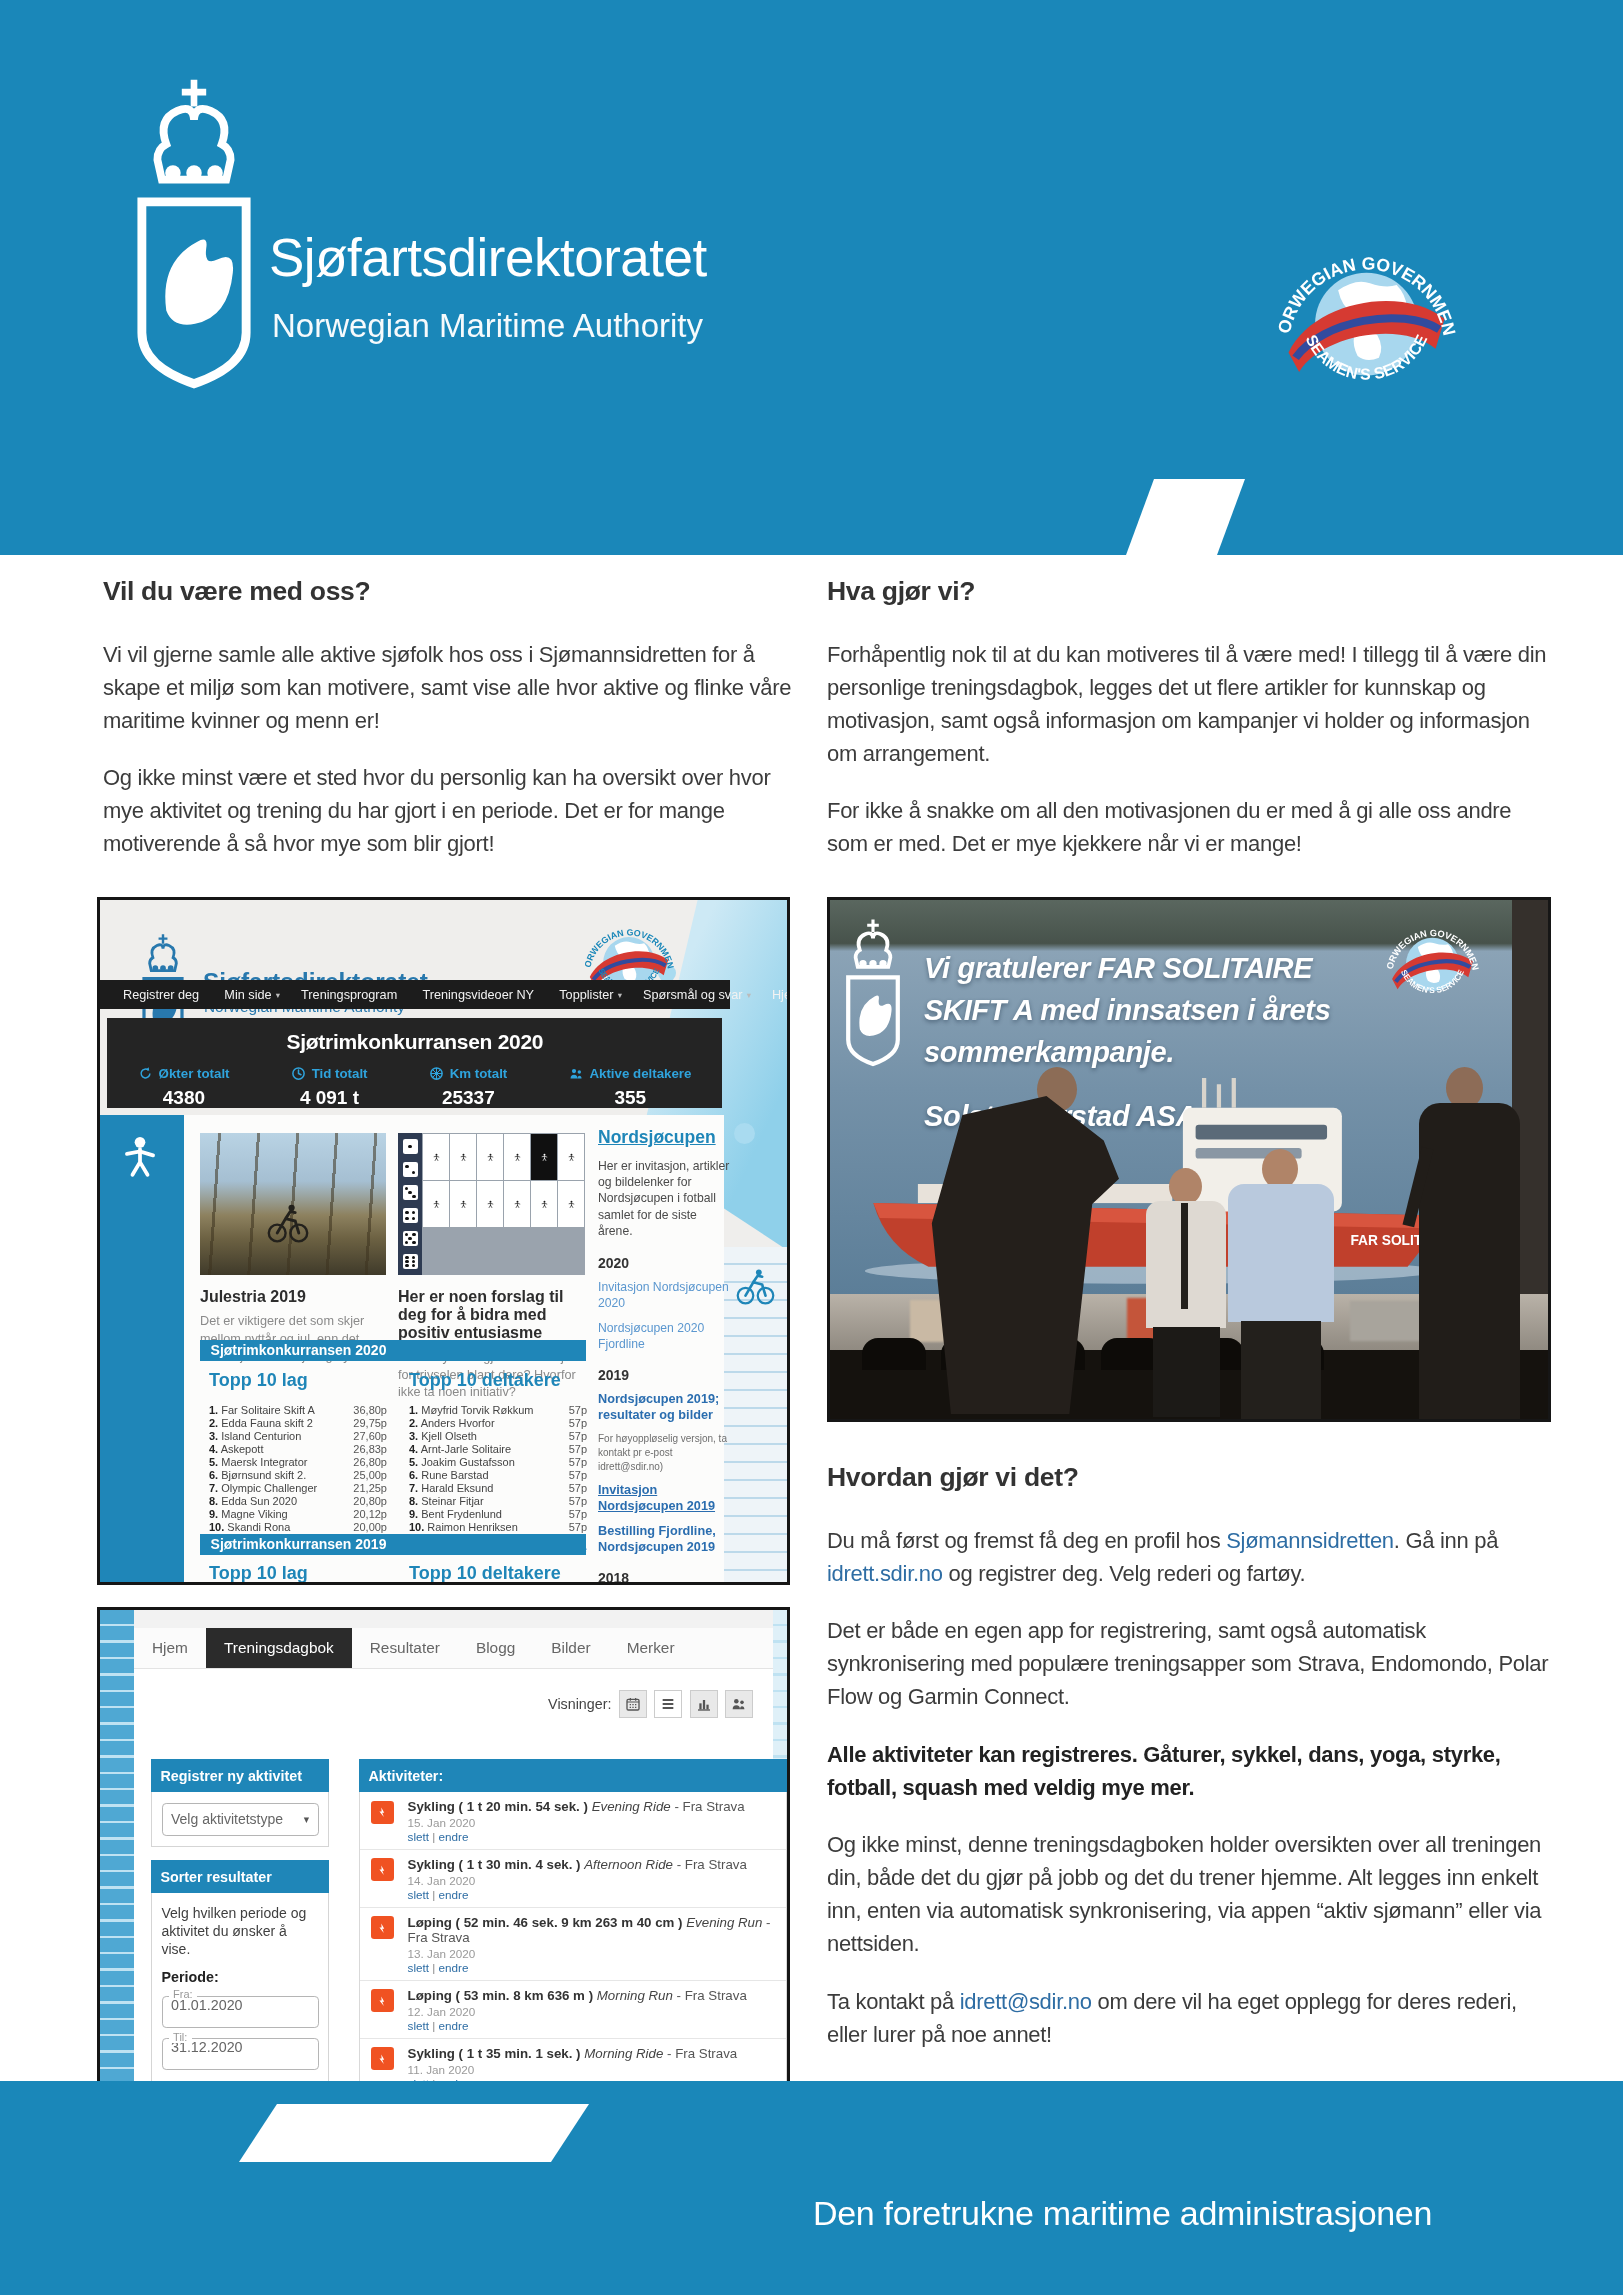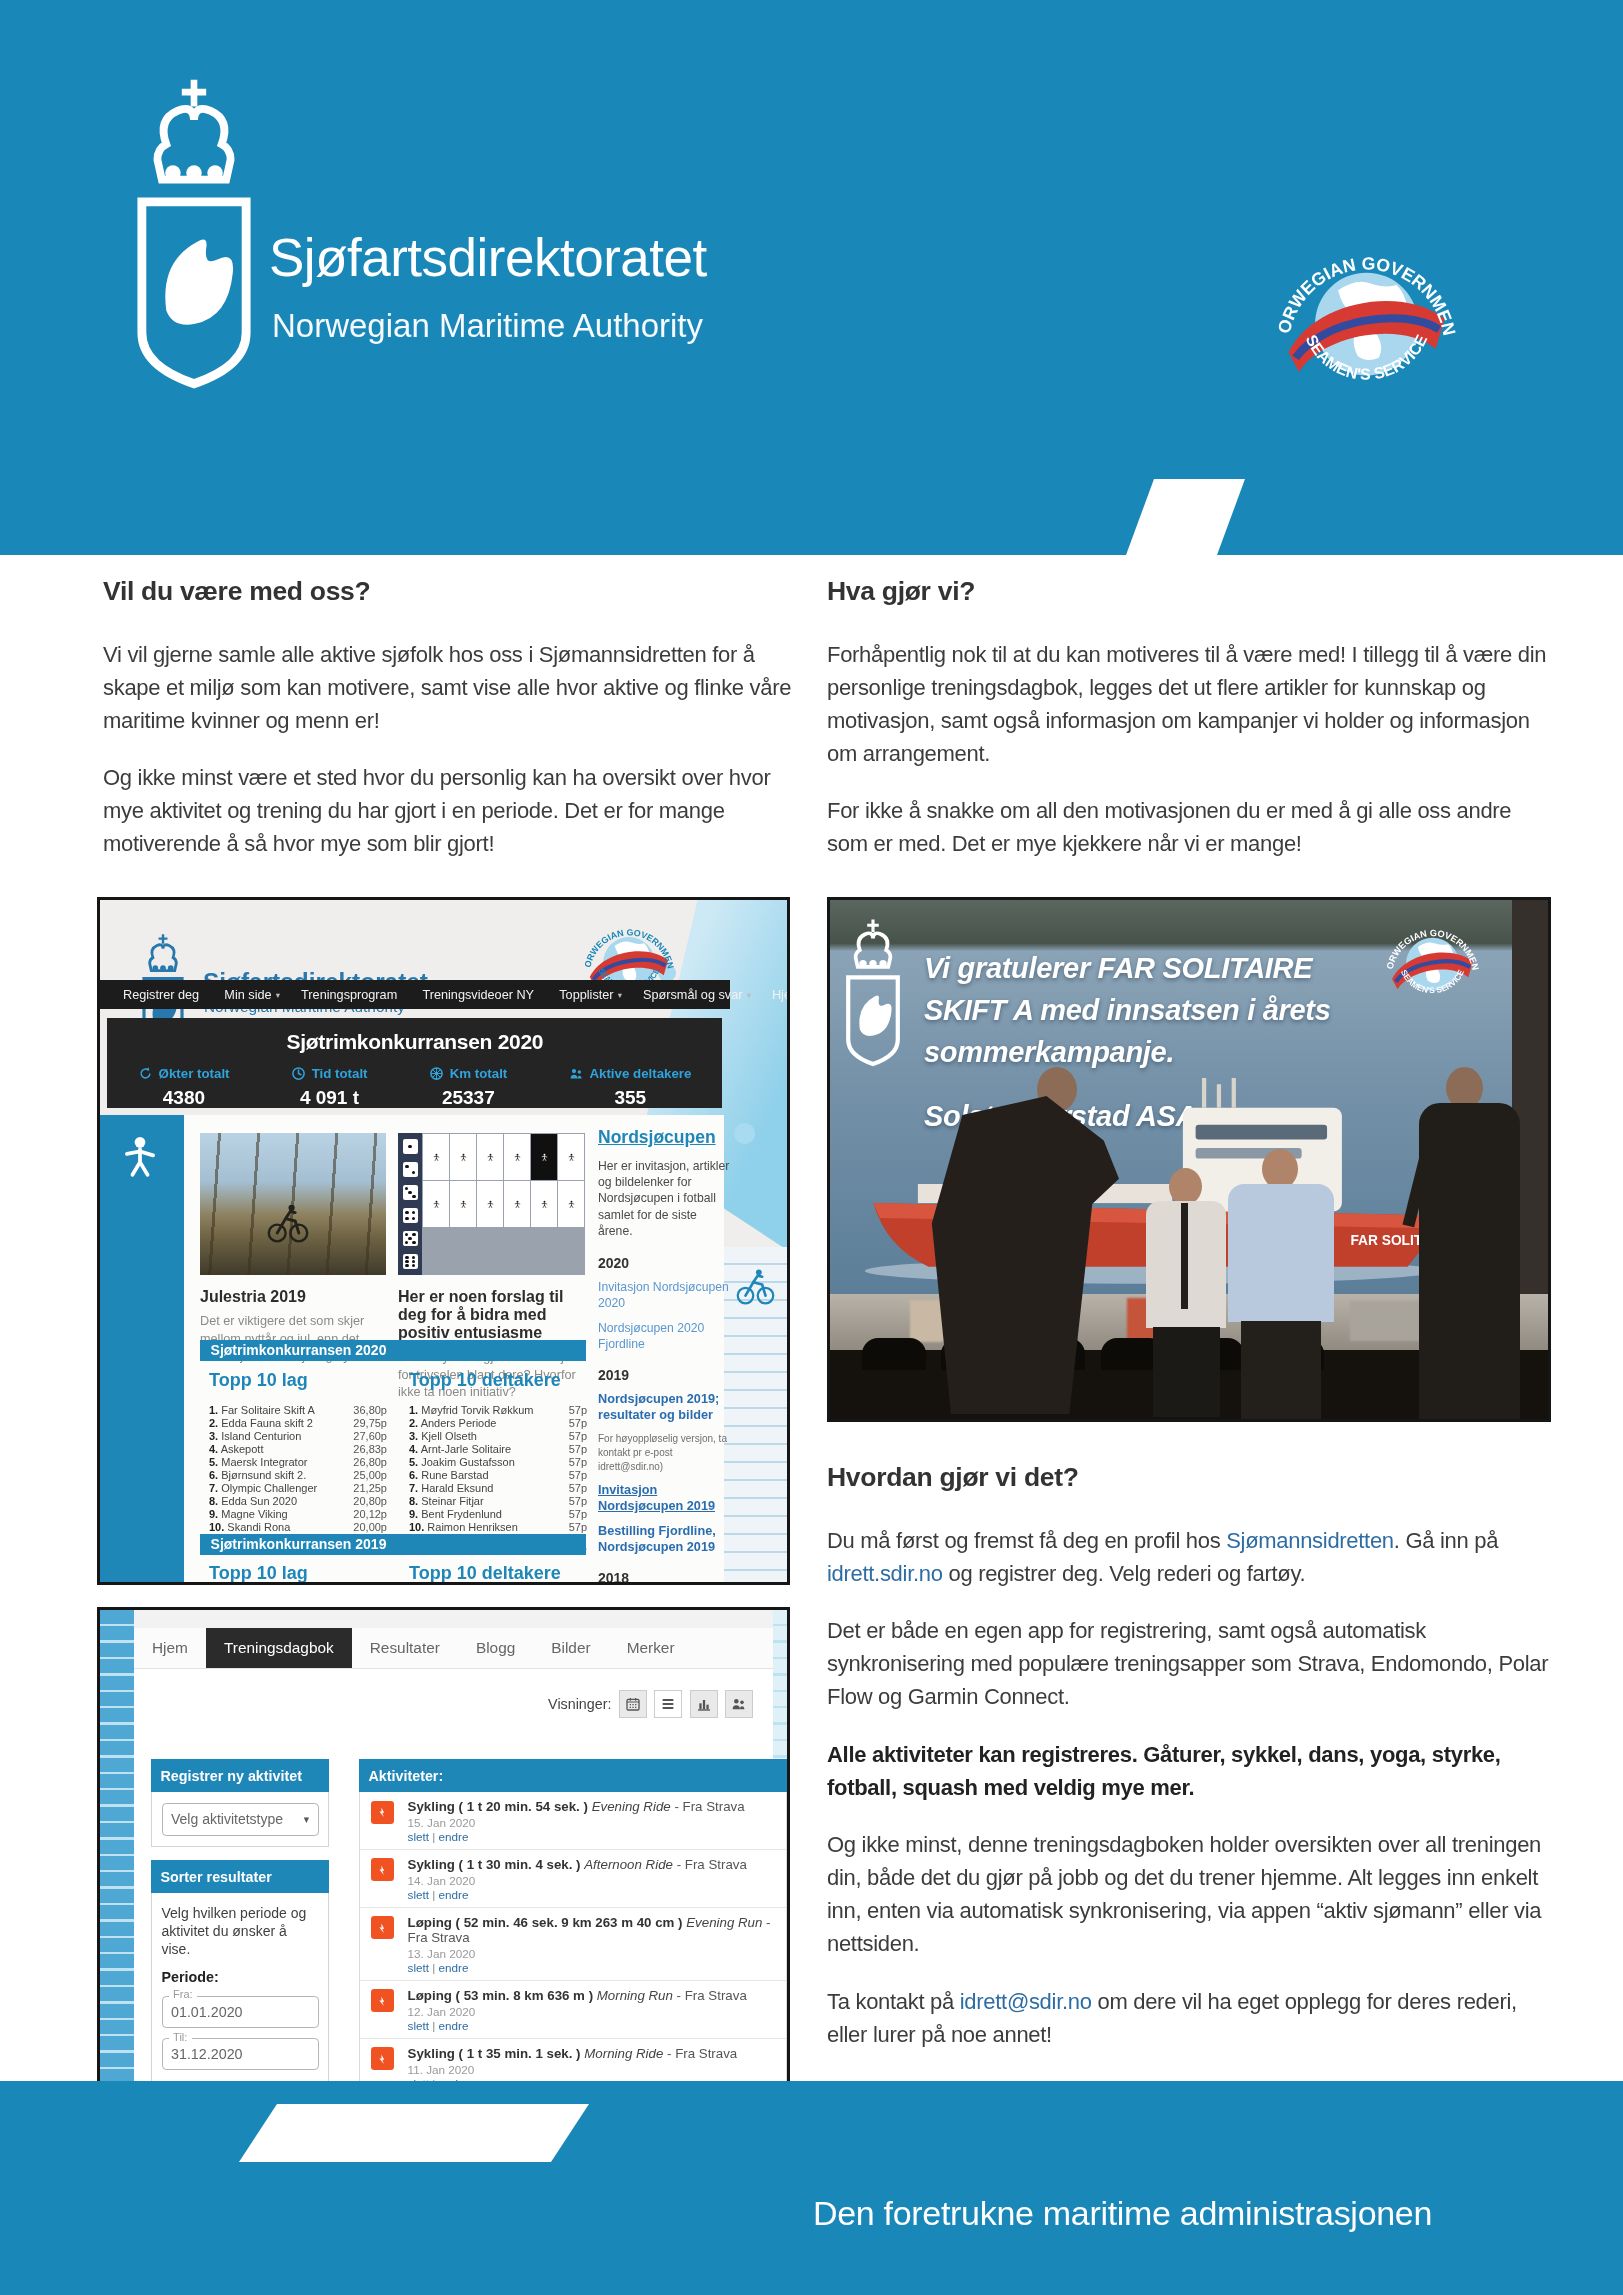--- a/index.html
+++ b/index.html
@@ -141,21 +141,21 @@
   .ph2{background:#1f86b8;color:#fff;font-weight:bold;font-size:14.3px;padding:8.5px 9.5px}
   .pb{border:1.1px solid #d5d5d5;border-top:none;background:#fff;padding:10.6px 9.5px}
   .panelL{position:absolute;left:51px;top:149px;width:178px}
   .panelS{position:absolute;left:51px;top:250px;width:178px}
   .sel{border:1.1px solid #b5b5b5;border-radius:4.2px;height:31px;display:flex;align-items:center;
      justify-content:space-between;padding:0 8.5px;color:#666;font-size:14px;overflow:hidden;white-space:nowrap}
   .sel .caret{color:#555;font-size:10.6px;margin-left:4.2px}
   .s-intro{font-size:14px;color:#3f3f3f;line-height:18px}
   .flab{font-weight:bold;font-size:14.3px;color:#222;margin:11.7px 0 2.1px 0}
   .fld{position:relative;border:1.1px solid #b5b5b5;border-radius:4.2px;height:30px;margin-top:10.6px;
-     display:flex;align-items:center;padding:0 8.5px;font-size:14.3px;color:#666}
+     display:flex;padding:0 8.5px;font-size:14.3px;color:#666}
   .fld .tag{position:absolute;left:6.4px;top:-8.5px;background:#fff;padding:0 4.2px;font-size:11px;color:#999}
   .panelA{position:absolute;left:259px;top:149px;width:428px}
   .alist{border:1.1px solid #d9d9d9;border-top:none;background:#fff}
   .arow{padding:7px 10.6px 5.8px 10.6px;border-bottom:1.1px solid #e6e6e6;position:relative}
   .aicon{position:absolute;left:10.6px;top:8.5px;width:23px;height:23px;background:#f05222;border-radius:3.2px;
      display:flex;align-items:center;justify-content:center}
   .aicon svg{width:12.7px;height:12.7px}
   .atitle{margin-left:37px;font-size:13.3px;color:#333}
   .atitle .nm{font-style:italic;color:#444}
   .atitle .src{color:#555}
@@ -582,21 +582,21 @@
       <div class="tcol">
         <h5>Topp 10 deltakere</h5>
         <div>
 
             <div class="trow">
               <span class="tn"><b>1.</b> <span>Møyfrid Torvik Røkkum</span></span>
               <span class="tp">57p</span>
             </div>
 
             <div class="trow">
-              <span class="tn"><b>2.</b> <span>Anders Periode</span></span>
+              <span class="tn"><b>2.</b> <span>Anders Hvorfor</span></span>
               <span class="tp">57p</span>
             </div>
 
             <div class="trow">
               <span class="tn"><b>3.</b> <span>Kjell Olseth</span></span>
               <span class="tp">57p</span>
             </div>
 
             <div class="trow">
               <span class="tn"><b>4.</b> <span>Arnt-Jarle Solitaire</span></span>

